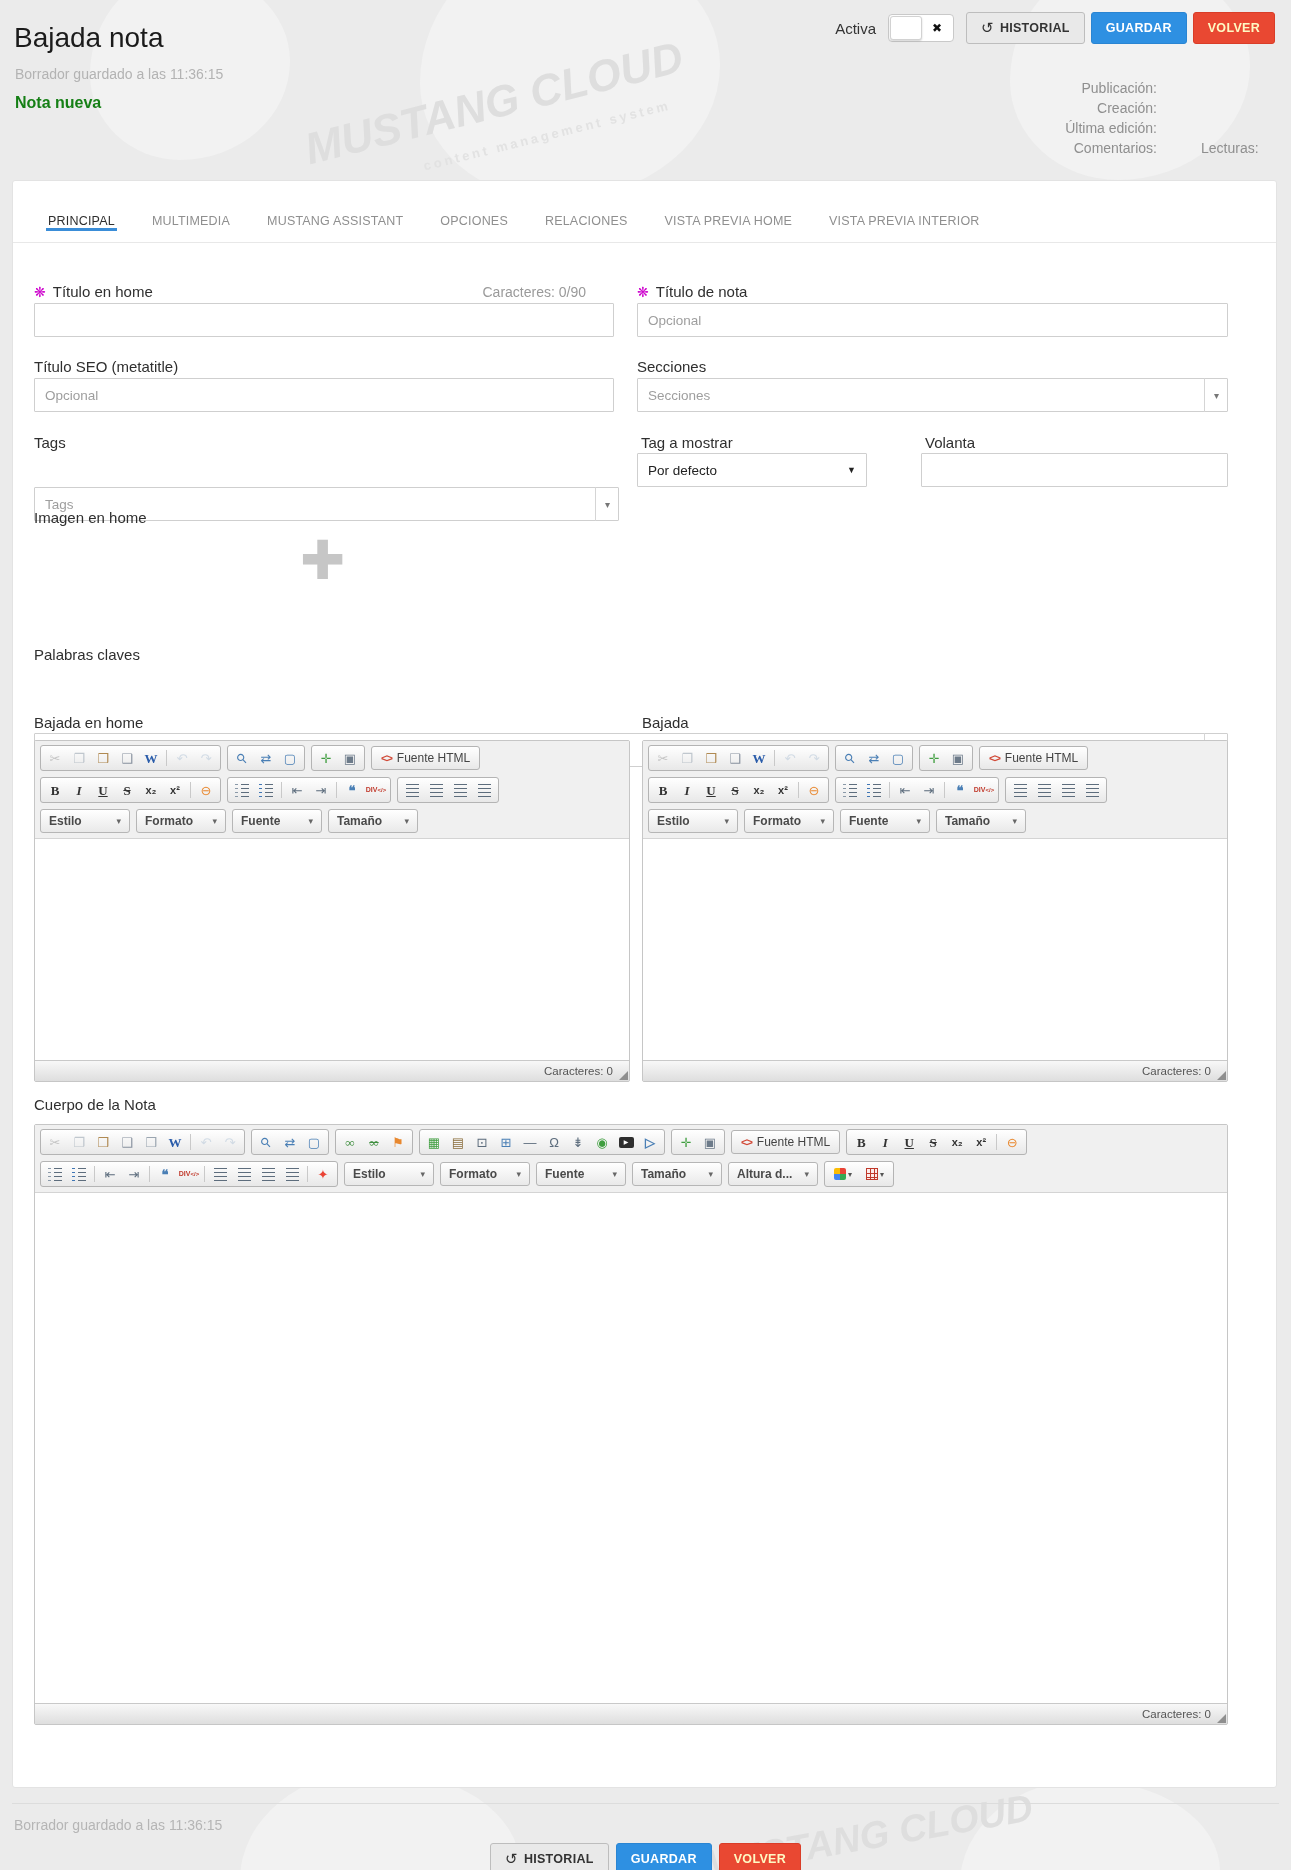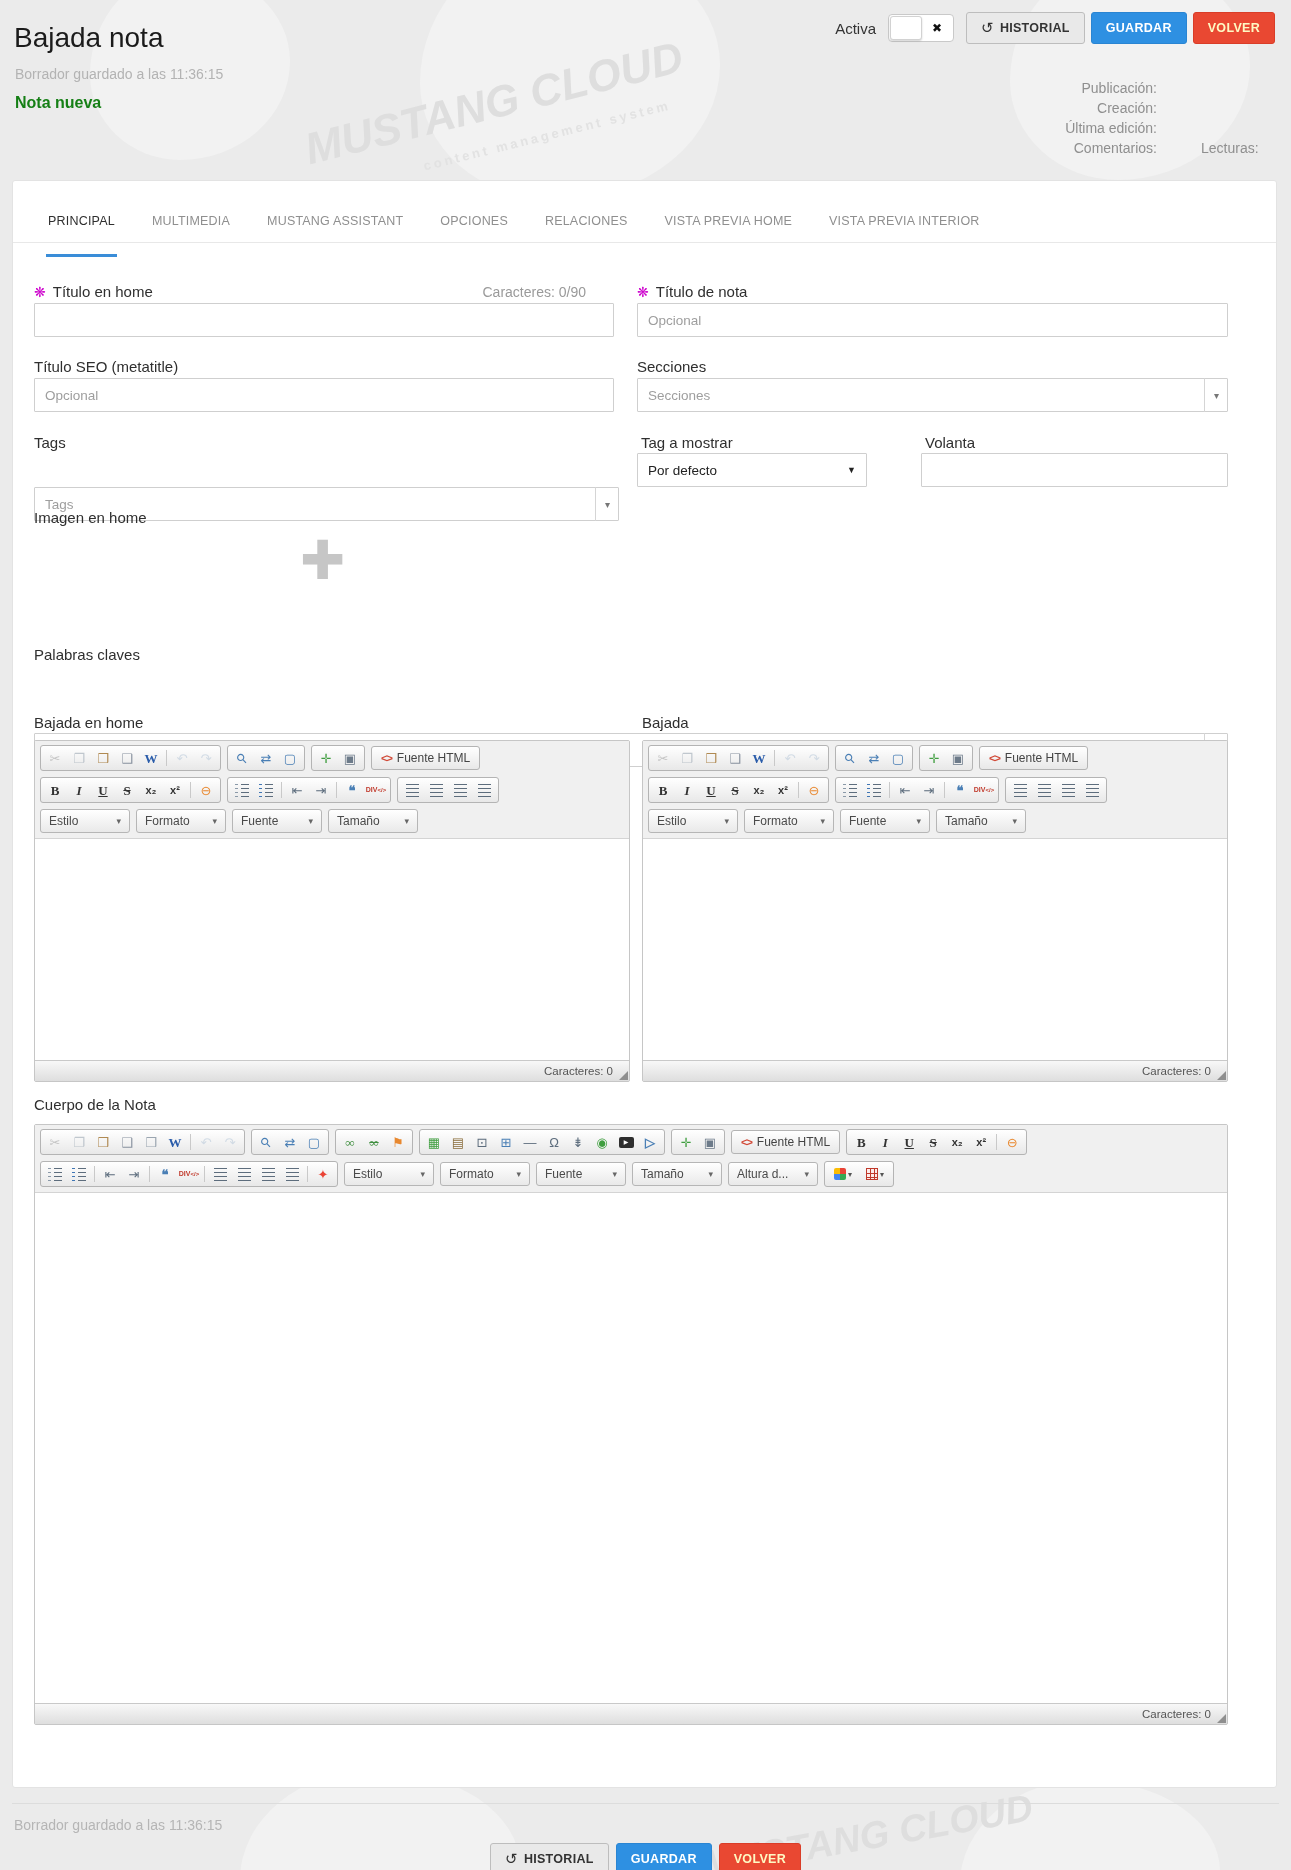--- a/index.html
+++ b/index.html
@@ -28,21 +28,21 @@
   .btn-default{background:#e9e9e9;border-color:#bdbdbd;color:#333;}
   .btn-primary{background:#2e90e2;border-color:#2a85d2;color:#fff;}
   .btn-danger{background:#e94832;border-color:#d93d28;color:#fef9c3;}
   .btn .hicon{font-weight:400;font-size:15px;line-height:14px;}
   .meta{top:80px;right:16px;display:grid;grid-template-columns:auto 118px;font-size:14px;color:#8f8f8f;row-gap:4px;}
   .meta .m1{text-align:right;}
   .meta .m2{text-align:left;padding-left:44px;}
   
   .card{left:12px;top:180px;width:1265px;height:1608px;background:#fff;border:1px solid #e3e3e3;border-radius:3px;box-sizing:border-box;}
   .tabs{left:46px;top:212px;display:flex;gap:33px;align-items:flex-start;}
-  .tab{font-size:12.5px;letter-spacing:.2px;color:#8f8f8f;padding:2px 2px 26px;cursor:pointer;border-bottom:3px solid transparent;white-space:nowrap;}
+  .tab{font-size:12.5px;letter-spacing:.2px;color:#8f8f8f;padding:2px 2px 0;cursor:pointer;border-bottom:3px solid transparent;white-space:nowrap;}
   .tab.active{color:#2f2f2f;border-bottom-color:#3a8dd8;}
   .tabline{left:13px;top:242px;width:1263px;height:1px;background:#e8e8e8;}
   
   .flabel{font-size:15px;color:#2f2f2f;display:flex;align-items:center;gap:7px;}
   .fcounter{font-size:14px;color:#9a9a9a;margin-left:auto;margin-right:28px;}
   .ai{color:#cc00cc;font-size:14px;line-height:14px;}
   .txt{box-sizing:border-box;height:34px;border:1px solid #cfcfcf;border-radius:1px;padding:0 10px;font-size:13.5px;color:#333;font-family:inherit;width:100%;background:#fff;outline:none;}
   .txt::placeholder{color:#9e9e9e;}
   .input-wrap{position:relative;}
   .input-wrap .addon{position:absolute;right:0;top:0;width:24px;height:34px;box-sizing:border-box;border-left:1px solid #d5d5d5;display:flex;align-items:center;justify-content:center;color:#777;font-size:10px;cursor:pointer;}
@@ -92,21 +92,21 @@
   .ic-colorgrid{width:12px;height:12px;border-radius:2px;background:conic-gradient(#e94335 0 25%,#34a853 0 50%,#4285f4 0 75%,#fbbc05 0);}
   .ic-redtable{width:12px;height:12px;box-sizing:border-box;border:1px solid #c0392b;background:
       linear-gradient(#c0392b,#c0392b) 0 3.5px/12px 1px no-repeat,
       linear-gradient(#c0392b,#c0392b) 0 7.5px/12px 1px no-repeat,
       linear-gradient(#c0392b,#c0392b) 3.5px 0/1px 12px no-repeat,
       linear-gradient(#c0392b,#c0392b) 7.5px 0/1px 12px no-repeat,#fdecea;}
   .ic-div{font-size:7px;font-weight:700;color:#c0392b;line-height:6px;text-align:center;}
   .ic-div::after{content:"</>";display:block;font-size:6px;color:#c0392b;}
   .tb-src{display:inline-flex;align-items:center;gap:5px;height:24px;padding:0 9px;background:linear-gradient(#ffffff,#e8e8e8);border:1px solid #b4b4b4;border-radius:3px;margin:3px 3px;font-size:12px;color:#444;cursor:pointer;font-family:inherit;}
   .src-ic{color:#d14836;font-weight:700;font-size:11px;letter-spacing:-1px;}
-  .combo{display:inline-flex;align-items:center;justify-content:space-between;box-sizing:border-box;height:24px;min-width:90px;padding:0 8px;background:linear-gradient(#ffffff,#e9e9e9);border:1px solid #b6b6b6;border-radius:3px;font-size:12px;color:#4a4a4a;margin:3px 3px;cursor:pointer;}
+  .combo{display:inline-flex;align-items:center;justify-content:space-between;box-sizing:border-box;height:24px;min-width:90px;padding:0 8px;background:linear-gradient(#ffffff,#e9e9e9);border:1px solid #b6b6b6;border-radius:3px;font-size:12px;color:#4a4a4a;margin:3px 3px;cursor:pointer;font-weight:bold;}
   .combo .caret{font-size:9px;color:#666;margin-left:10px;}
   .ed-body{flex:1;background:#fff;cursor:text;}
   .ed-status{height:20px;border-top:1px solid #c9c9c9;background:linear-gradient(#f8f8f8,#dedede);display:flex;justify-content:flex-end;align-items:center;padding-right:16px;font-size:11.5px;color:#555;position:relative;}
   .resize-handle{position:absolute;right:1px;bottom:1px;width:0;height:0;border-bottom:9px solid #8f8f8f;border-left:9px solid transparent;}
   
   .ft-line{left:12px;top:1803px;width:1267px;height:1px;background:#dcdcdc;}
   .ft-draft{left:14px;top:1817px;font-size:14px;color:#b5b5b5;}
   .ft-actions{left:0;top:1843px;width:100%;display:flex;justify-content:center;gap:7px;}
 </style>
 </head>

